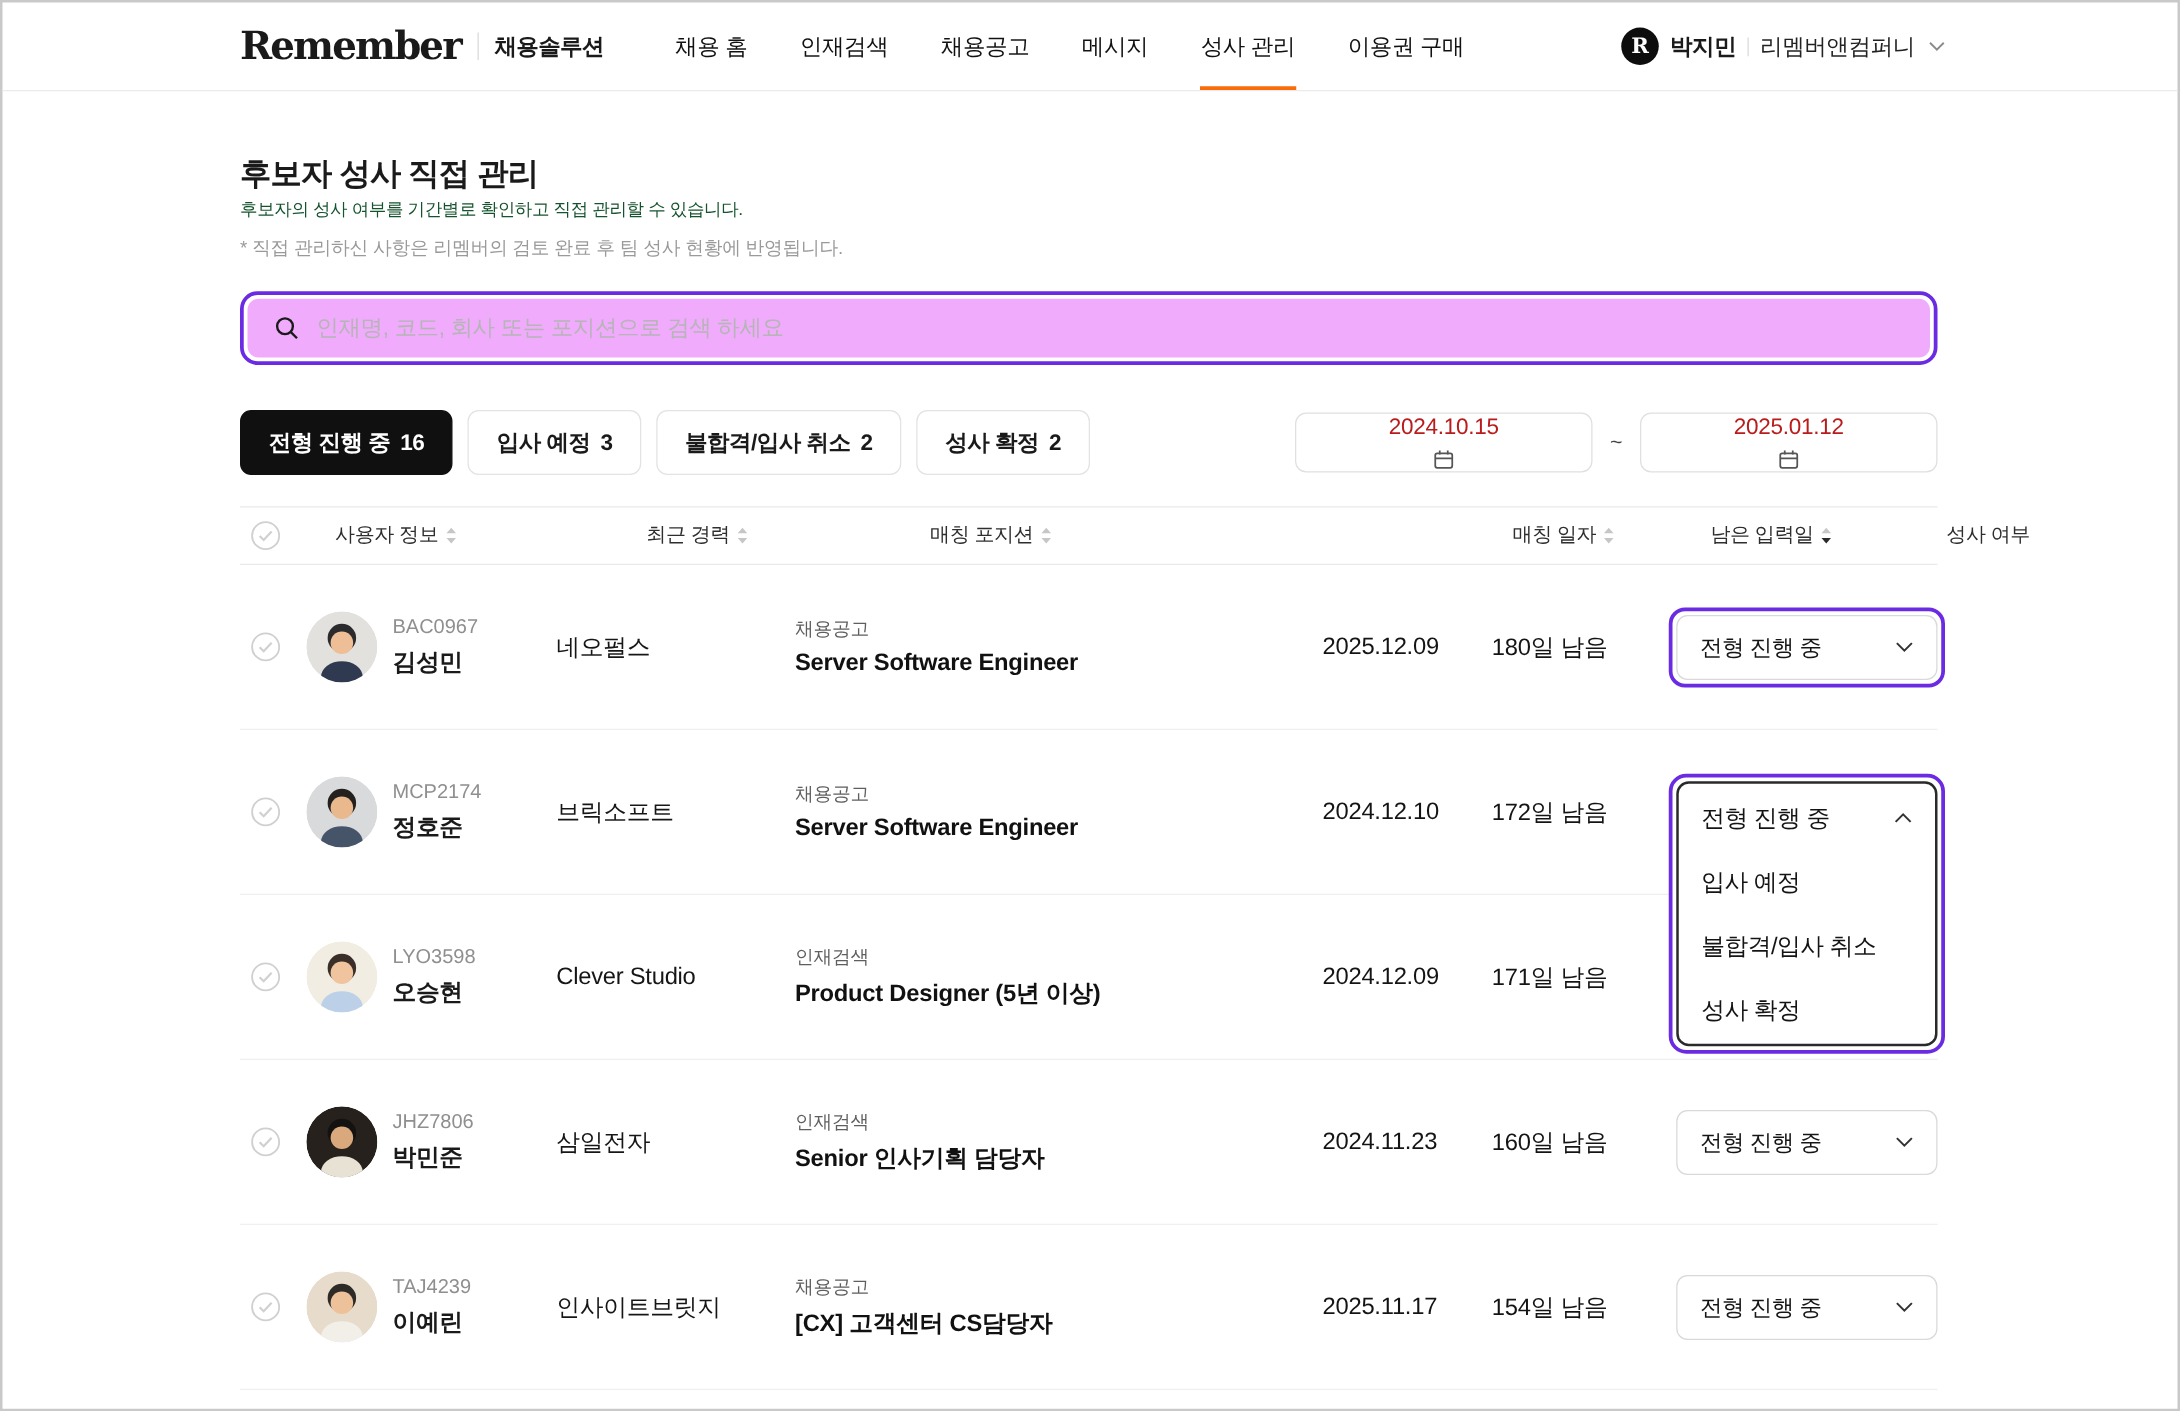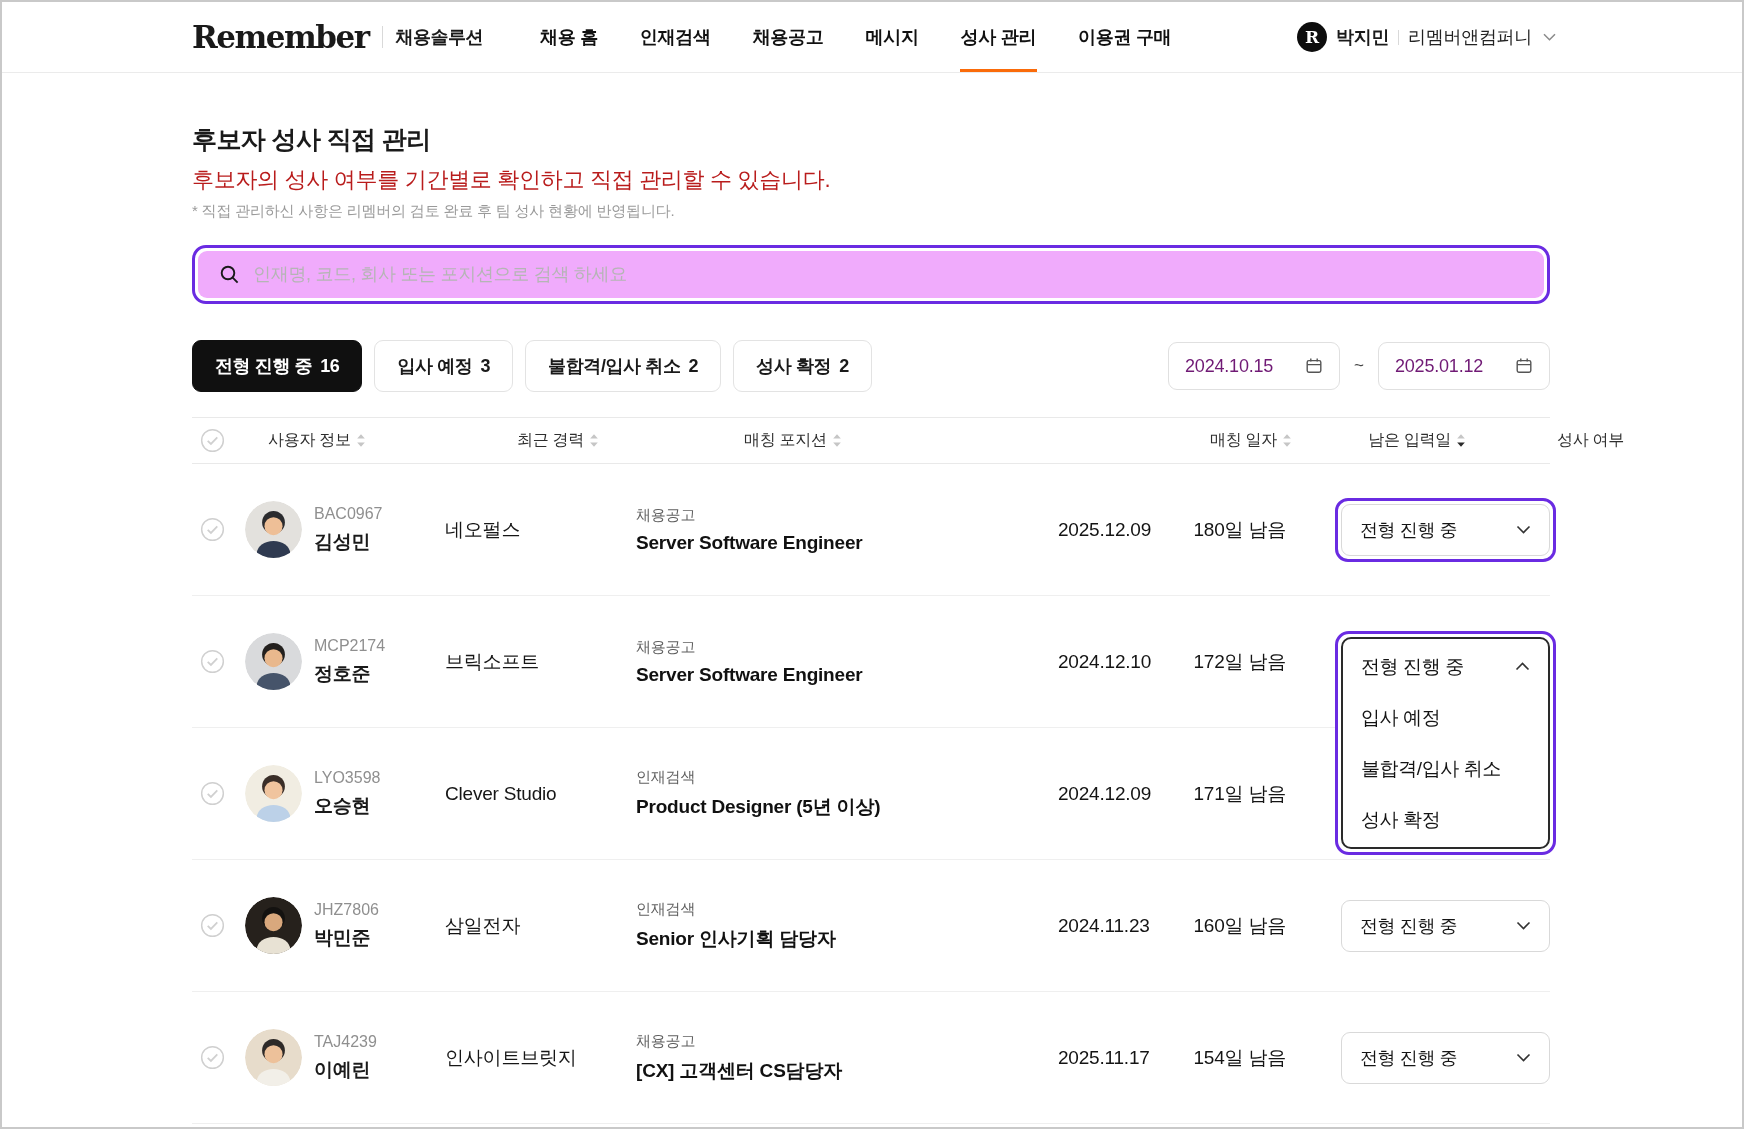--- a/index.html
+++ b/index.html
@@ -7,51 +7,51 @@
   body { font-family:"Liberation Sans","DejaVu Sans",sans-serif; color:#1a1a1a; }
   .frame { width:1744px; height:1129px; border:2px solid #c9c9c9; background:#fff; overflow:hidden; position:relative; }
 
   
   .nav { height:71px; border-bottom:1px solid #ebebeb; display:flex; align-items:stretch; padding:0 186px 0 190px; }
   .nav-left { display:flex; align-items:center; }
   .logo { font-family:"DejaVu Serif","Liberation Serif",serif; font-weight:700; font-size:31px; letter-spacing:-1.5px; cursor:pointer; }
   .logo-div { width:1px; height:22px; background:#d9d9d9; margin:0 13px; }
   .logo-suffix { font-size:18px; font-weight:700; letter-spacing:-0.5px; }
   .nav-items { display:flex; gap:40px; margin-left:56px; }
-  .nav-item { display:flex; align-items:center; font-size:18px; font-weight:700; color:#111; border-bottom:3px solid transparent; padding:2px 1px 0; cursor:pointer; letter-spacing:-0.3px; white-space:nowrap; }
+  .nav-item { display:flex; align-items:center; font-size:18px; font-weight:400; color:#111; border-bottom:3px solid transparent; padding:2px 1px 0; cursor:pointer; letter-spacing:-0.3px; white-space:nowrap; }
   .nav-item.active { border-bottom-color:var(--accent); }
   .nav-user { margin-left:auto; display:flex; align-items:center; gap:9px; cursor:pointer; }
   .nav-avatar { width:30px; height:30px; border-radius:50%; background:#0d0d0d; color:#fff; display:flex; align-items:center; justify-content:center; font-family:"DejaVu Serif","Liberation Serif",serif; font-weight:700; font-size:17px; flex:none; }
   .nav-username { font-size:18px; font-weight:600; letter-spacing:-0.3px; }
   .nav-user-div { width:1px; height:15px; background:#d9d9d9; }
   .nav-company { font-size:18px; color:#222; letter-spacing:-0.3px; }
   .acc-chev { display:flex; margin-left:2px; }
 
   
   .content { margin:0 192px 0 190px; padding-top:51px; }
   .page-head { display:flex; justify-content:space-between; align-items:flex-start; }
   .page-title { font-size:25px; font-weight:700; letter-spacing:-0.6px; line-height:30px; }
-  .page-sub { margin-top:13px; font-size:22px; color:#b91c1c; letter-spacing:-0.3px; line-height:25px; }
+  .page-sub { margin-top:1px; font-size:14px; color:#14532d; letter-spacing:-0.3px; line-height:25px; }
   .page-note { margin-top:9px; font-size:15px; color:#9a9a9a; letter-spacing:-0.2px; line-height:20px; }
   .add-btn { margin-top:26px; display:flex; align-items:center; gap:9px; height:40px; padding:0 16px; border:1px solid #e0e0e0; border-radius:8px; background:#fff; font-family:inherit; font-size:16px; font-weight:500; color:#1a1a1a; cursor:pointer; letter-spacing:-0.3px; white-space:nowrap; }
 
   .annot { border:3px solid var(--highlight); border-radius:14px; padding:3px; }
 
   .search-annot { margin-top:24px; }
   .search-box { height:47px; background:#f0abfc; border-radius:9px; display:flex; align-items:center; gap:13px; padding:0 21px; cursor:text; }
   .search-box input { flex:1; border:none; outline:none; background:transparent; font-family:inherit; font-size:18px; color:#1a1a1a; letter-spacing:-0.3px; }
   .search-box input::placeholder { color:#b5b5b5; }
   .search-ico { display:flex; flex:none; }
 
   .toolbar { margin-top:36px; display:flex; justify-content:space-between; align-items:center; }
   .filters { display:flex; gap:12px; }
   .chip { height:52px; padding:0 22px; border-radius:9px; border:1px solid #e3e3e3; background:#fff; font-family:inherit; font-size:18px; font-weight:600; color:#1a1a1a; display:flex; align-items:center; gap:8px; cursor:pointer; letter-spacing:-0.4px; white-space:nowrap; }
   .chip.active { background:#101010; border-color:#101010; color:#fff; }
   .dates { display:flex; align-items:center; gap:14px; }
-  .date-box { width:172px; height:48px; border:1px solid #e0e0e0; border-radius:9px; background:#fff; display:flex; align-items:center; justify-content:space-between; padding:0 16px; font-size:18px; color:#701a75; cursor:pointer; letter-spacing:-0.2px; }
+  .date-box { width:238px; height:48px; border:1px solid #e0e0e0; border-radius:9px; background:#fff; display:flex; align-items:center; justify-content:space-between; padding:0 16px; font-size:18px; color:#b91c1c; cursor:pointer; letter-spacing:-0.2px;flex-direction:column; }
   .tilde { font-size:17px; color:#444; }
 
   
   .table { margin-top:25px; }
   .grid7 { display:grid; grid-template-columns:40px 213px 191px 422px 90px 138px 264px; align-items:center; }
   .thead { height:47px; border-top:1px solid #e9e9e9; border-bottom:1px solid #e9e9e9;gap:36px; }
   .c-check { display:flex; align-items:center; justify-content:center; }
   .th { display:flex; align-items:center; gap:5px; font-size:16px; color:#2e2e2e; font-weight:500; cursor:pointer; letter-spacing:-0.3px; }
   .th:nth-child(5), .th:nth-child(6), .th:nth-child(7) { justify-content:flex-end; }
   .th:nth-child(7) { cursor:default; }

